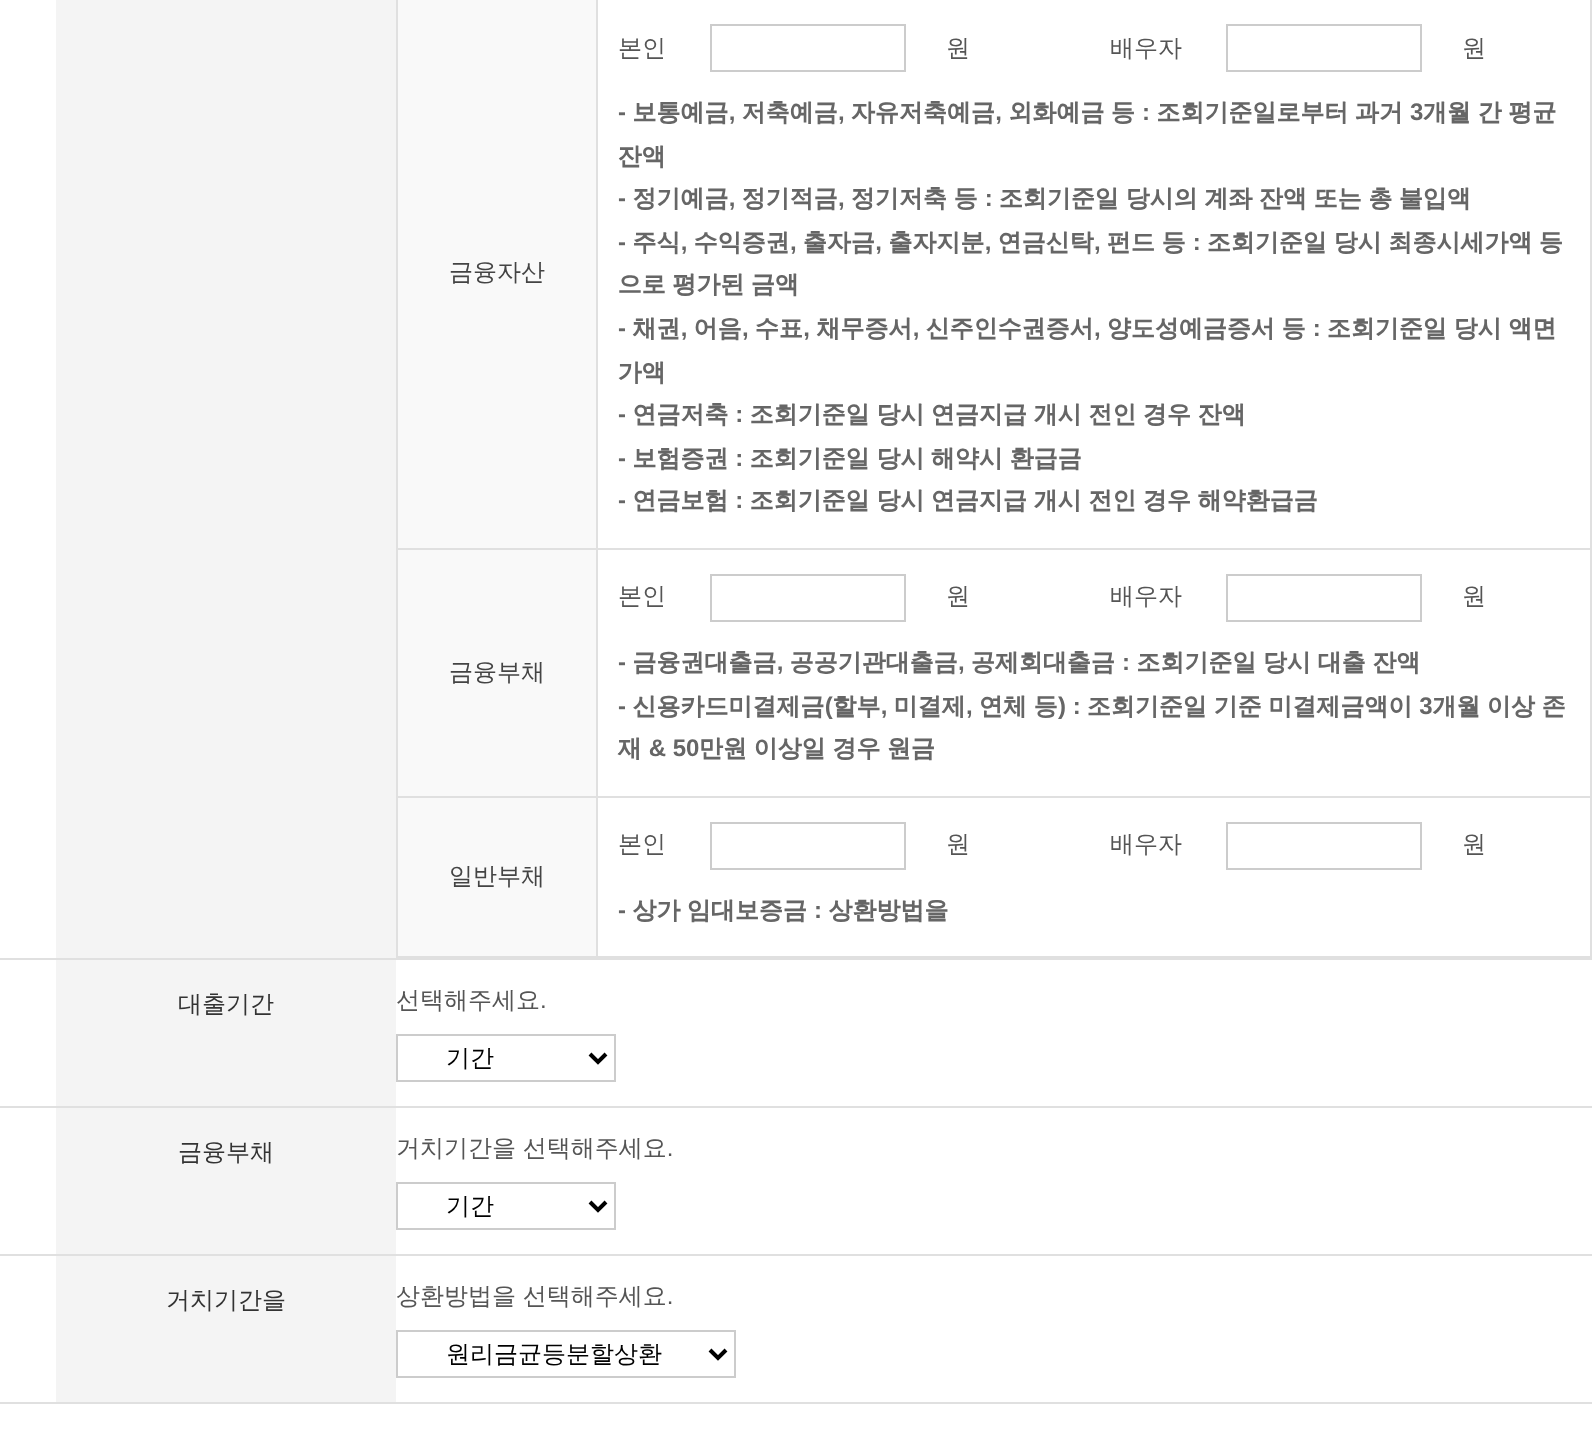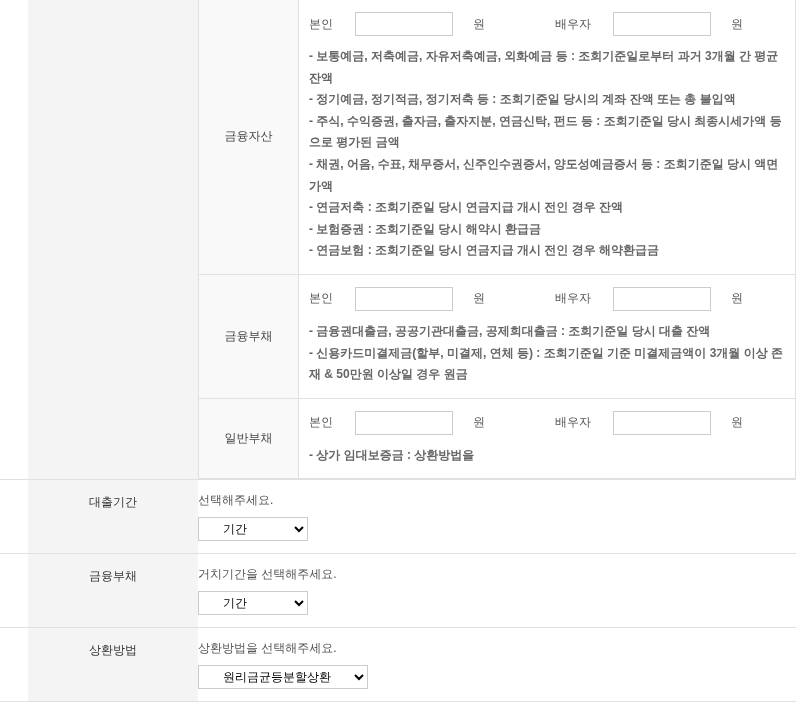--- a/index.html
+++ b/index.html
@@ -201,21 +201,21 @@
     <div class="main-label">금융부채</div>
     <div class="main-content">
       <div class="hint">거치기간을 선택해주세요.</div>
       <select>
         <option>기간</option>
       </select>
     </div>
   </div>
 
   <div class="main-row">
-    <div class="main-label">상환방법</div>
+    <div class="main-label">거치기간을</div>
     <div class="main-content">
       <div class="hint">상환방법을 선택해주세요.</div>
       <select>
         <option>원리금균등분할상환</option>
       </select>
     </div>
   </div>
 
 </div>
 

